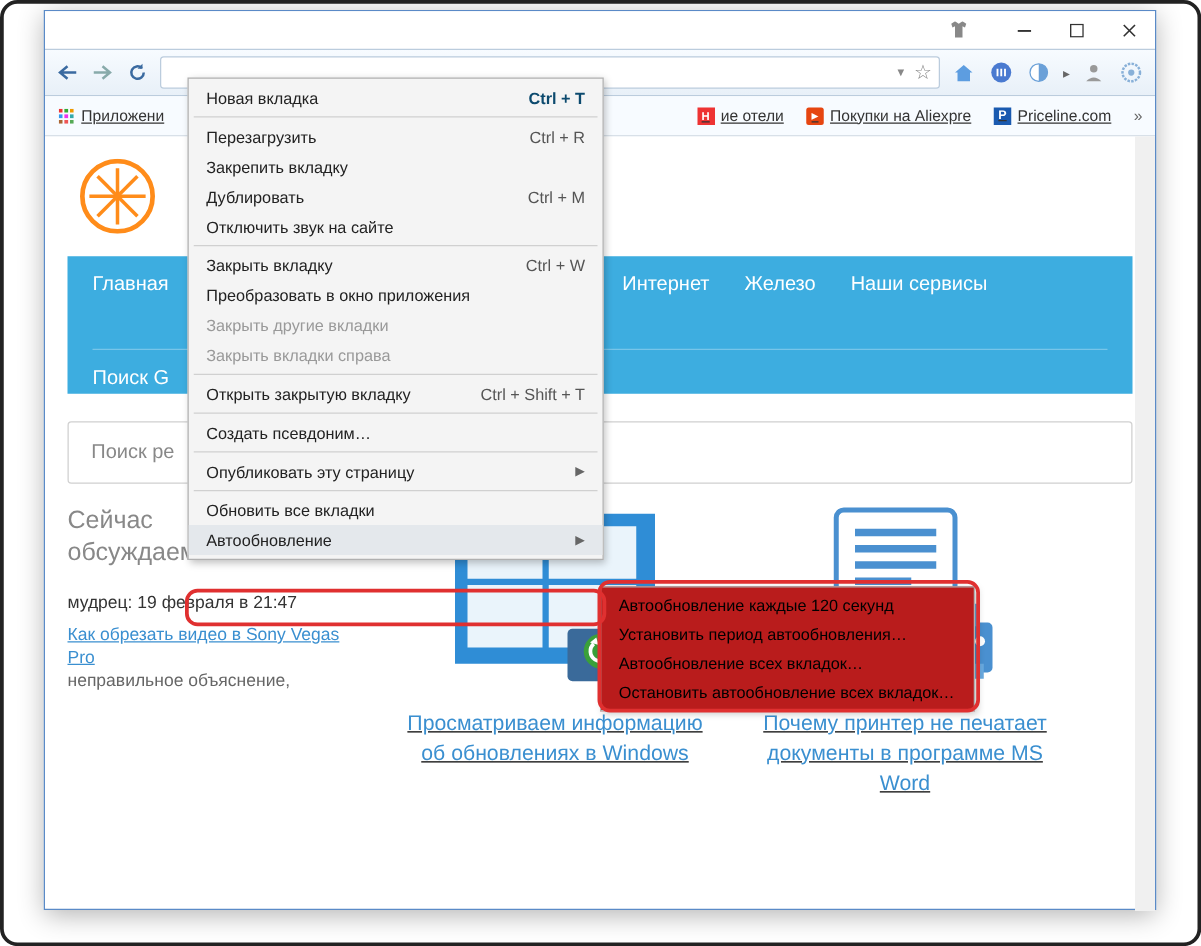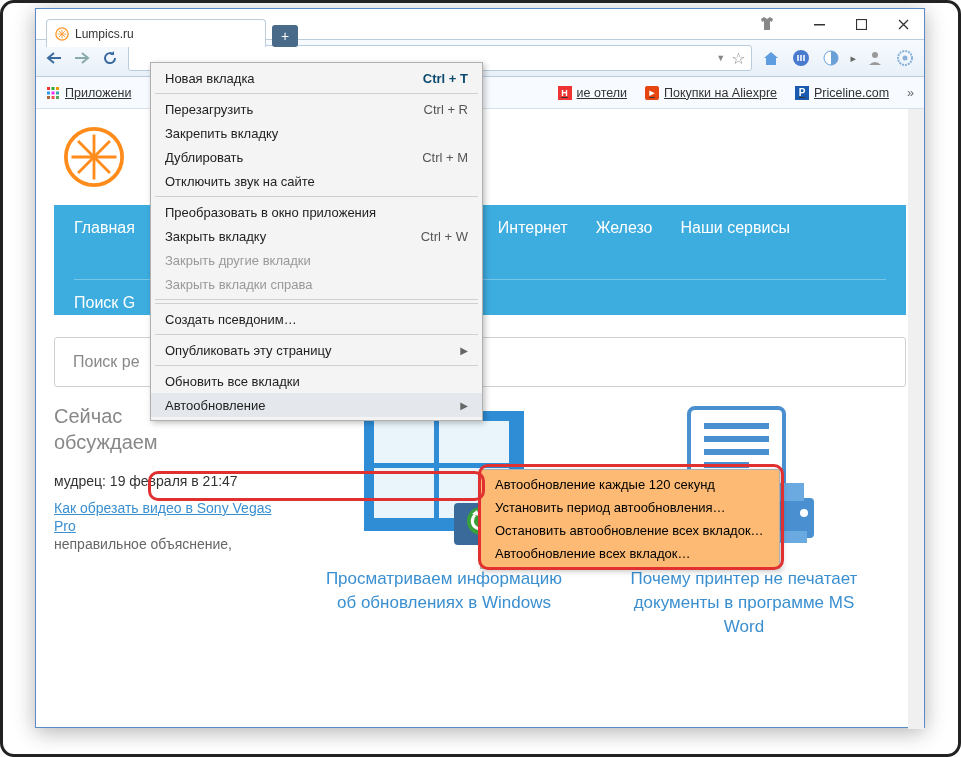--- a/index.html
+++ b/index.html
@@ -24,59 +24,44 @@
 .logo-orange { width:60px; height:60px; }
 .site-nav { background:#3dade0; height:110px; margin:0 18px; display:flex; flex-wrap:wrap; align-items:center; padding:0 20px; color:#fff; font-size:16px; gap:28px; }
 .site-nav .nrow { display:flex; gap:28px; width:100%; padding:14px 0; }
 .searchbox { margin:22px 18px 16px; border:1px solid #d0d0d0; border-radius:3px; height:50px; display:flex; align-items:center; padding:0 18px; color:#888; font-size:16px; }
 .cols { display:flex; padding:0 18px; gap:30px; }
 .side { width:240px; }
 .side h3 { color:#888; font-weight:400; font-size:20px; line-height:1.3; margin-bottom:18px; }
 .side .meta { font-size:14px; color:#333; margin-bottom:10px; }
 .side a { color:#3a8fd0; text-decoration:underline; font-size:14px; }
 .side .excerpt { color:#666; font-size:14px; margin-top:1px; }
-.cards { flex:1; display:flex; gap:60px; }
+.cards { flex:1; display:flex; gap:40px;text-decoration:underline; }
 .card { width:240px; text-align:center; }
 .card .thumb { width:170px; height:152px; margin:0 auto 12px; position:relative; }
 .card .ttl { color:#3a8fd0; font-size:17px; line-height:1.4; }
 .ctx { position:absolute; left:150px; top:62px; width:333px; background:#f4f4f4; border:1px solid #b0b0b0; box-shadow:2px 2px 6px rgba(0,0,0,.25); font-size:13px; color:#222; padding:3px 0; z-index:50; }
 .ctx .mi { height:24px; display:flex; align-items:center; padding:0 14px; justify-content:space-between; }
 .ctx .mi.disabled { color:#999; }
 .ctx .mi.sel { background:#e4e8ec; position:relative;text-align:center; }
 .ctx .sep { height:1px; background:#d0d0d0; margin:3px 4px; }
 .ctx .arrow { color:#666; font-size:10px; }
-.sub { position:absolute; left:480px; top:469px; width:300px; background:#fdba74; border:1px solid #b0b0b0; box-shadow:2px 2px 6px rgba(0,0,0,.25); font-size:13px; padding:3px 0; z-index:51; }
+.sub { position:absolute; left:480px; top:469px; width:300px; background:#b91c1c; border:1px solid #b0b0b0; box-shadow:2px 2px 6px rgba(0,0,0,.25); font-size:13px; padding:3px 0; z-index:51; }
 .sub .mi { height:23px; display:flex; align-items:center; padding:0 14px; }
 .hl { position:absolute; border:3px solid #e03030; border-radius:10px; z-index:60; pointer-events:none; }
 .hl1 { left:148px; top:471px; width:337px; height:30px; }
 .hl2 { left:478px; top:464px; width:306px; height:106px; }
 .rounded-outer { position:absolute; inset:0; border:3px solid #222; border-radius:14px; pointer-events:none; z-index:100; }
 </style>
 </head>
 <body>
 
 <div class="rounded-outer"></div>
 
 <div class="frame">
 
-  <div class="tabstrip">
-    <div class="tab">
-      <svg class="fav" viewBox="0 0 32 32">
-          <circle cx="16" cy="16" r="14" fill="#fff" stroke="#ff9a2e" stroke-width="3"></circle>
-          <g stroke="#ff9a2e" stroke-width="2">
-            <line x1="16" y1="6" x2="16" y2="26"></line>
-            <line x1="6" y1="16" x2="26" y2="16"></line>
-            <line x1="9" y1="9" x2="23" y2="23"></line>
-            <line x1="23" y1="9" x2="9" y2="23"></line>
-          </g>
-        </svg>
-      <span>Lumpics.ru</span>
-    </div>
-    <div class="newtab">+</div>
-  </div>
 
   <div class="titlebar">
     <div class="wbtn" style="margin-left:710px;margin-right:10px;">
       <svg width="16" height="14" viewBox="0 0 16 14">
           <path d="M2 2 L5 0 L8 2 L11 0 L14 2 L13 5 L11 4 L11 13 L5 13 L5 4 L3 5 Z" fill="#888"></path>
         </svg>
     </div>
     <div class="wbtn">
         <svg width="11" height="11">
           <rect y="5" width="11" height="1.5" fill="#333"></rect>
@@ -274,33 +259,37 @@
     </div>
     <div class="mi">
       <span>Дублировать</span>
       <span style="color: rgb(85, 85, 85);">Ctrl + M</span>
     </div>
     <div class="mi">
       <span>Отключить звук на сайте</span>
     </div>
     <div class="sep"></div>
     <div class="mi">
-      <span>Преобразовать в окно приложения</span>
-    </div>
-    <div class="mi">
       <span>Закрыть вкладку</span>
       <span style="color: rgb(85, 85, 85);">Ctrl + W</span>
     </div>
+    <div class="mi">
+      <span>Преобразовать в окно приложения</span>
+    </div>
     <div class="mi disabled">
       <span>Закрыть другие вкладки</span>
     </div>
     <div class="mi disabled">
       <span>Закрыть вкладки справа</span>
     </div>
     <div class="sep"></div>
+    <div class="mi">
+      <span>Открыть закрытую вкладку</span>
+      <span style="color: rgb(85, 85, 85);">Ctrl + Shift + T</span>
+    </div>
     <div class="sep"></div>
     <div class="mi">
       <span>Создать псевдоним…</span>
     </div>
     <div class="sep"></div>
     <div class="mi">
       <span>Опубликовать эту страницу</span>
       <span class="arrow">▶</span>
     </div>
     <div class="sep"></div>
@@ -309,18 +298,18 @@
     </div>
     <div class="mi sel">
       <span>Автообновление</span>
       <span class="arrow">▶</span>
     </div>
   </div>
 
 <div class="sub" id="sub">
     <div class="mi">Автообновление каждые 120 секунд</div>
     <div class="mi">Установить период автообновления…</div>
+    <div class="mi">Автообновление всех вкладок…</div>
     <div class="mi">Остановить автообновление всех вкладок…</div>
-    <div class="mi">Автообновление всех вкладок…</div>
   </div>
 
 <div class="hl hl1"></div>
 <div class="hl hl2"></div>
 
 </body></html>

